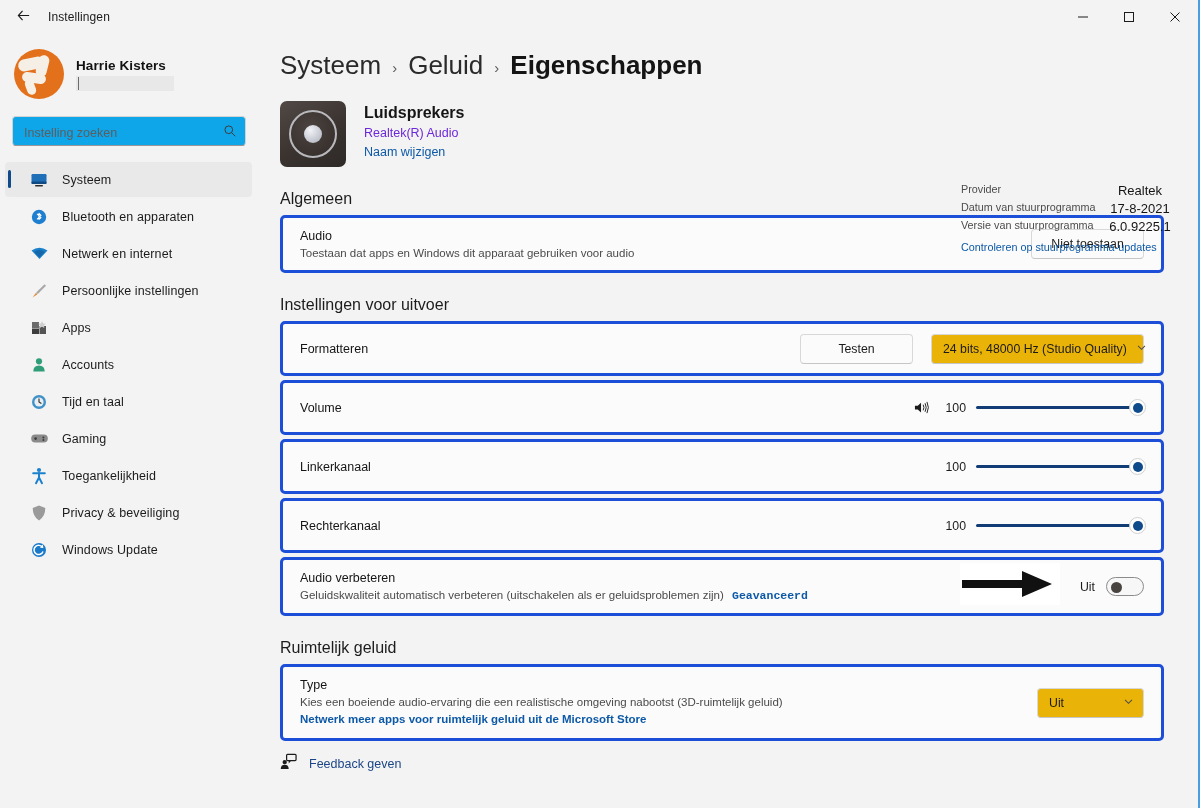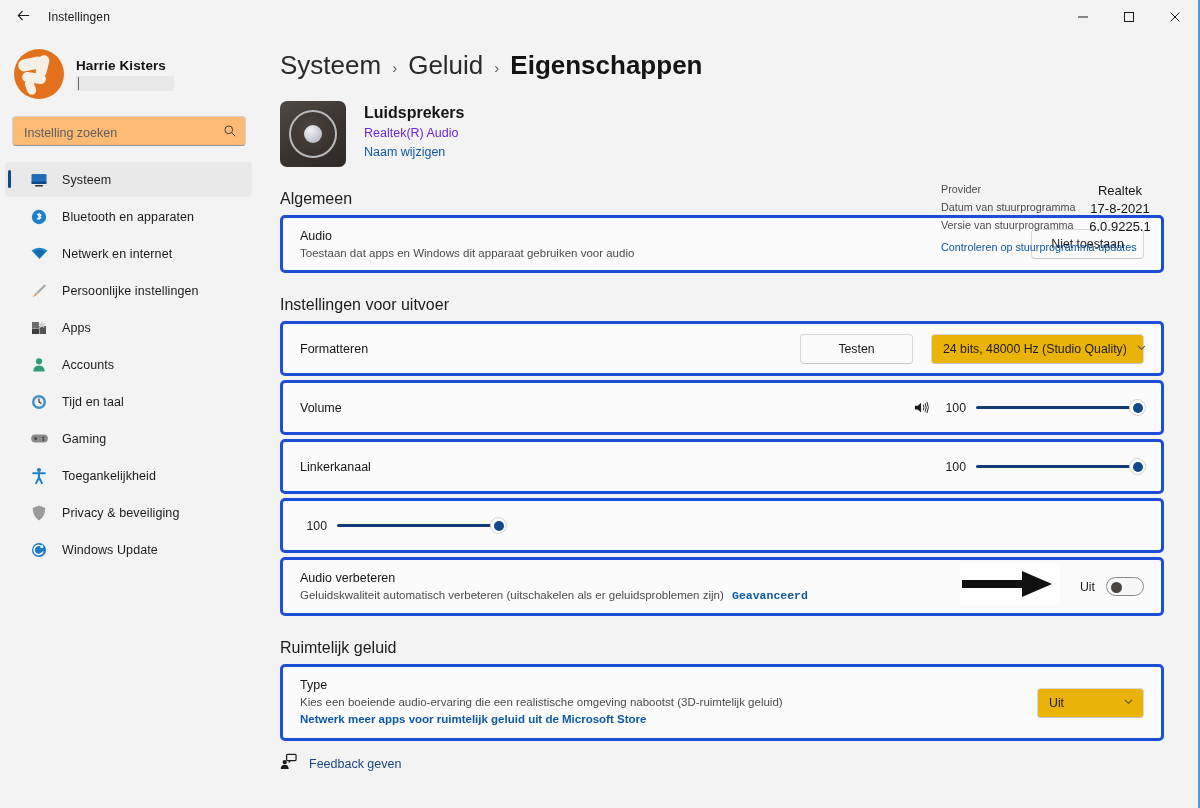--- a/index.html
+++ b/index.html
@@ -80,21 +80,21 @@
   .profile-mail {
     margin-top: 3px; width: 98px; height: 15px;
     background: #e8e8e8; position: relative;
   }
   .profile-mail::before {
     content: ""; position: absolute; left: 2px; top: 1px;
     width: 1px; height: 13px; background: #6b6b6b;
   }
   .searchbox {
     margin: 14px 16px 0 12px;
-    height: 30px; background: #fdba74;
+    height: 30px; background: #0ea5e9;
     border: 1px solid #d2d2d2; border-bottom-color: #969696;
     border-radius: 4px;
     display: flex; align-items: center; padding: 4px 8px 0 11px;
   }
   .searchbox input {
     flex: 1; border: none; outline: none; background: transparent;
     font-family: "Liberation Sans", sans-serif;
     font-size: 12.5px; color: #1b1b1b;
   }
   .searchbox input::placeholder { color: #5e5e5e; }
@@ -160,21 +160,21 @@
   }
   .dev-text { margin-left: 18px; padding-top: 3px; }
   .dev-name { font-size: 16px; font-weight: bold; color: #151515; }
   .dev-sub { font-size: 12.5px; color: #6d28d9; margin-top: 4px; }
   .link {
     font-size: 12.5px; color: #0d59a8; cursor: pointer;
     text-decoration: none; display: inline-block; margin-top: 5px;
   }
 
   .driver-info {
-    position: absolute; right: 42px; top: 82px;
+    position: absolute; right: 22px; top: 82px;
     width: 215px;
   }
   .drow { display: flex; margin-bottom: 3px; }
   .dkey { font-size: 10.8px; color: #4c4c4c; flex: 1; }
   .dval {
     font-size: 13px; color: #141414; font-weight: normal;
     width: 72px; text-align: center;
   }
   .dlink {
     font-size: 10.8px; color: #0d59a8; cursor: pointer; margin-top: 4px;
@@ -555,20 +555,23 @@
       <div class="slider-wrap">
         <span class="slider-val">100</span>
         <div class="slider">
           <div class="track"></div>
             <div class="thumb"></div>
         </div>
       </div>
     </div>
 
     <div class="card">
+      <div class="card-main">
+        <div class="card-title">Rechterkanaal</div>
+      </div>
       <div class="slider-wrap">
         <span class="slider-val">100</span>
         <div class="slider">
           <div class="track"></div>
             <div class="thumb"></div>
         </div>
       </div>
     </div>
 
     <div class="card">

